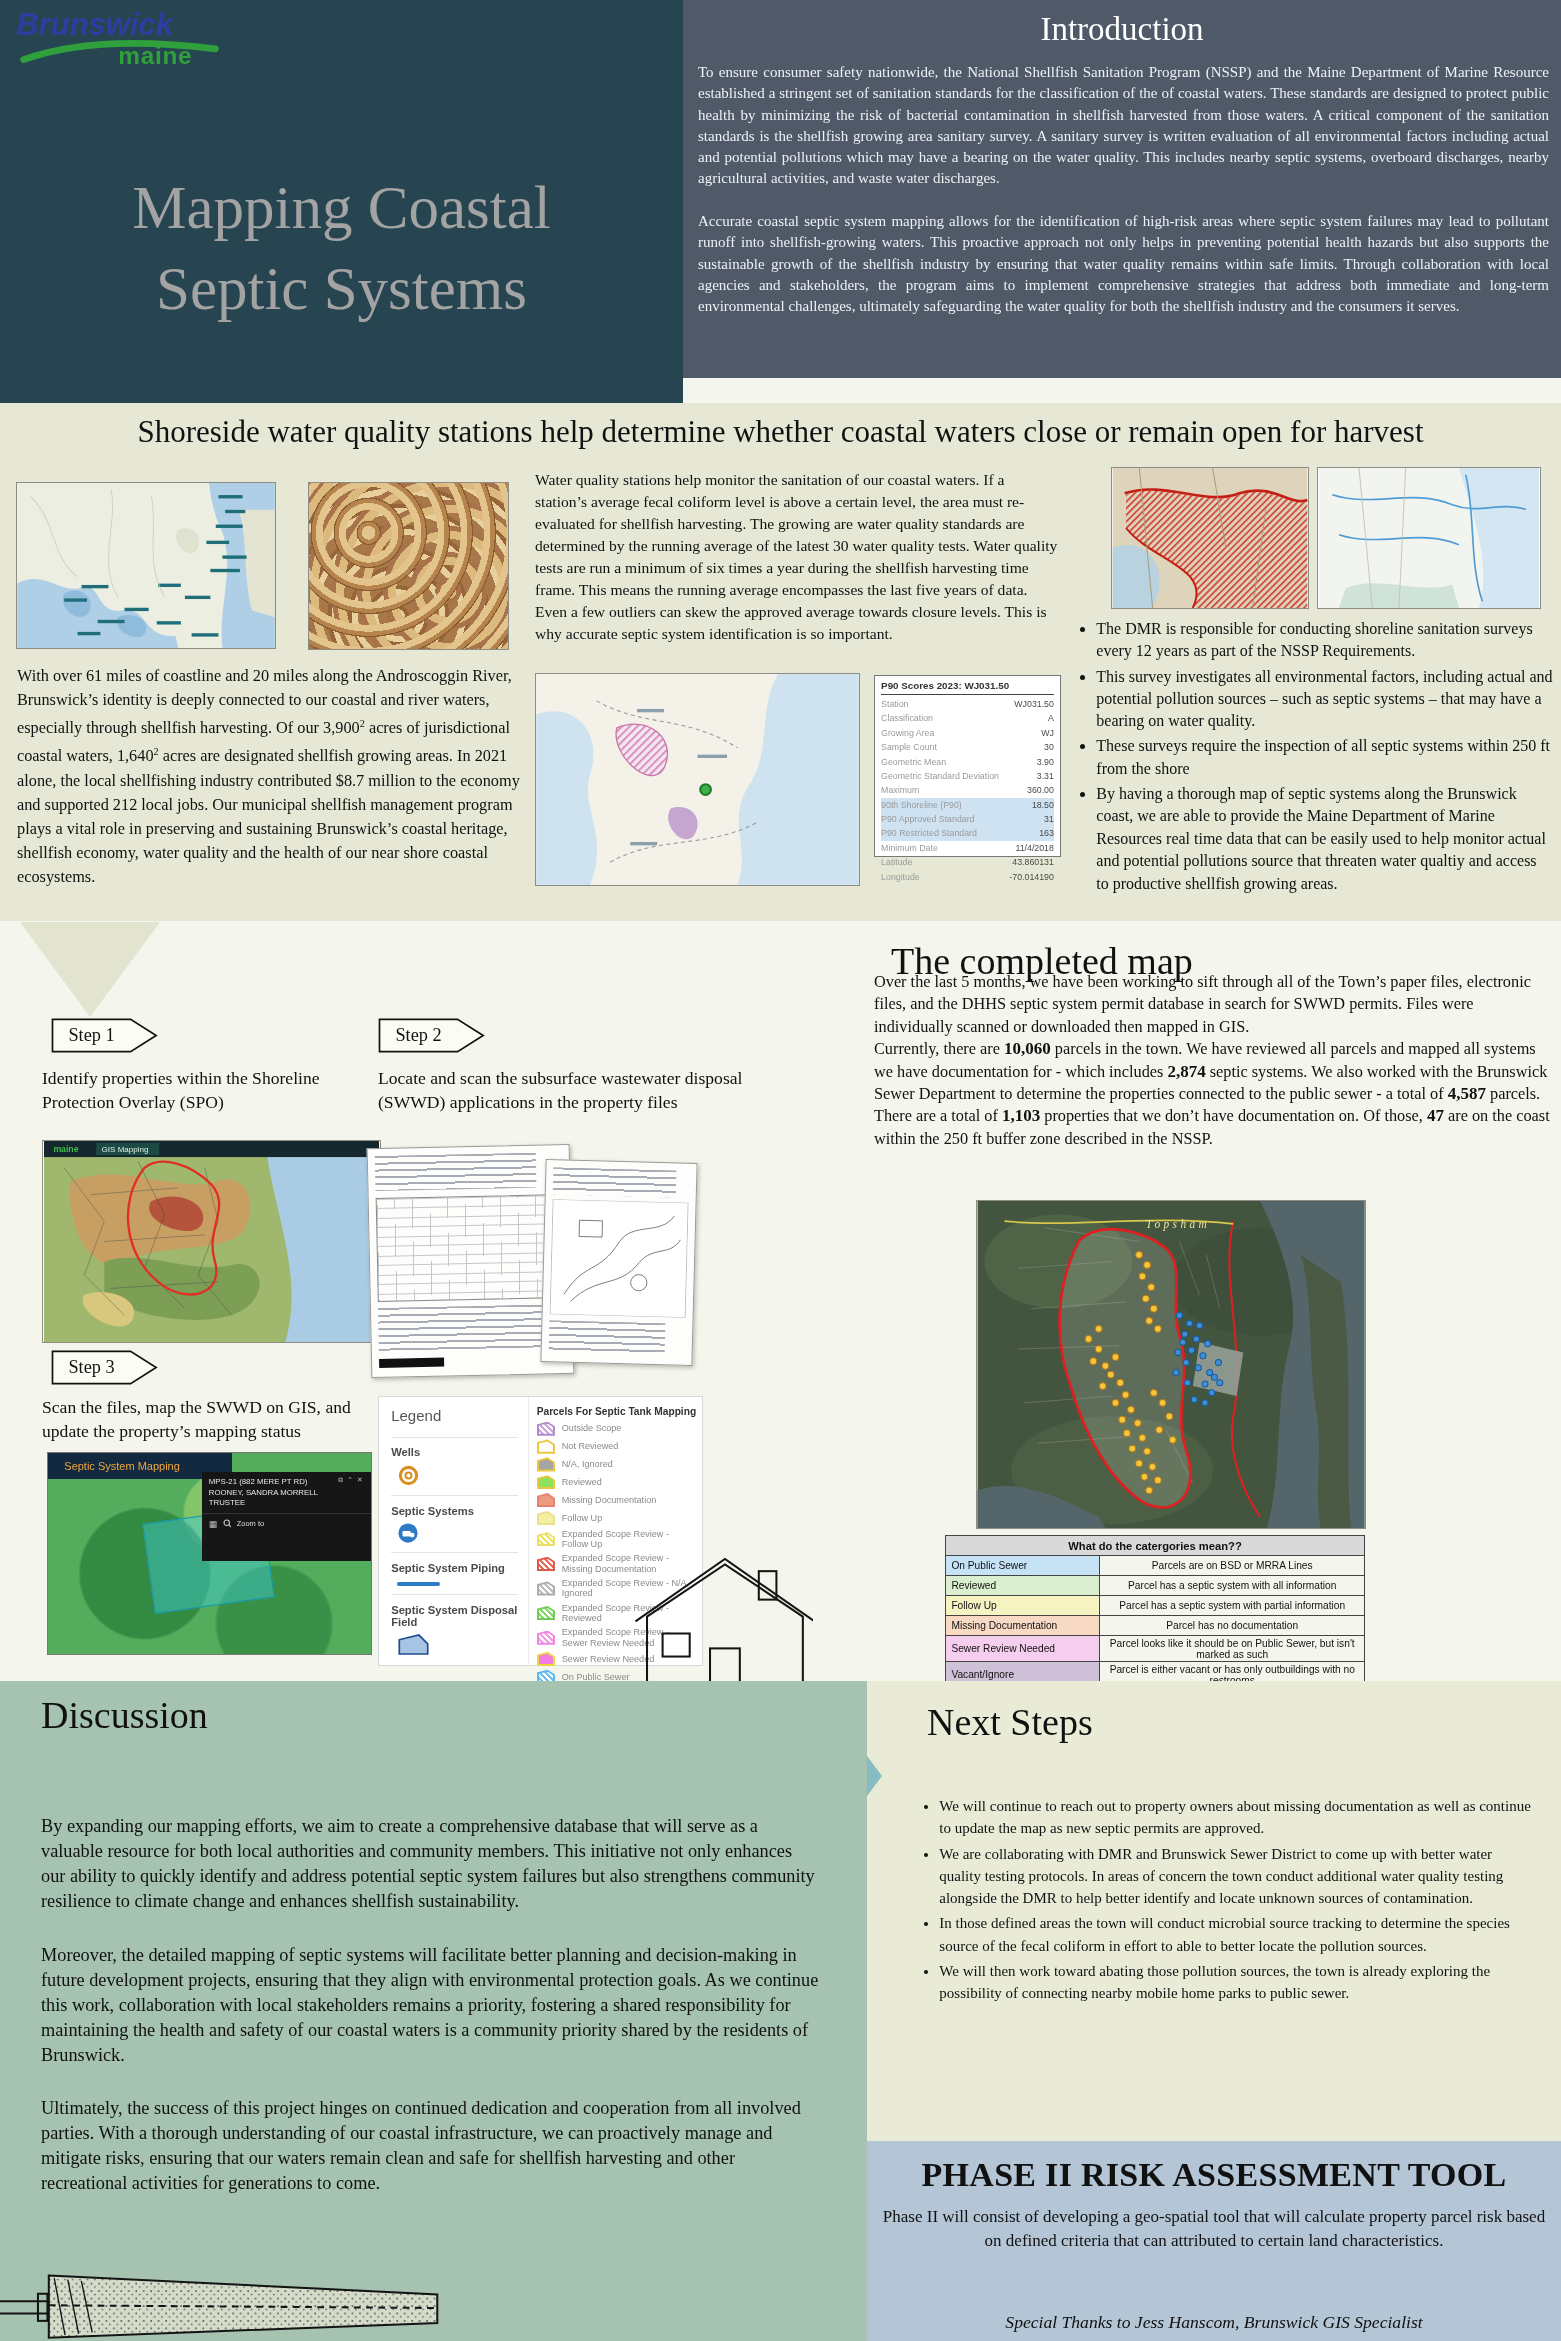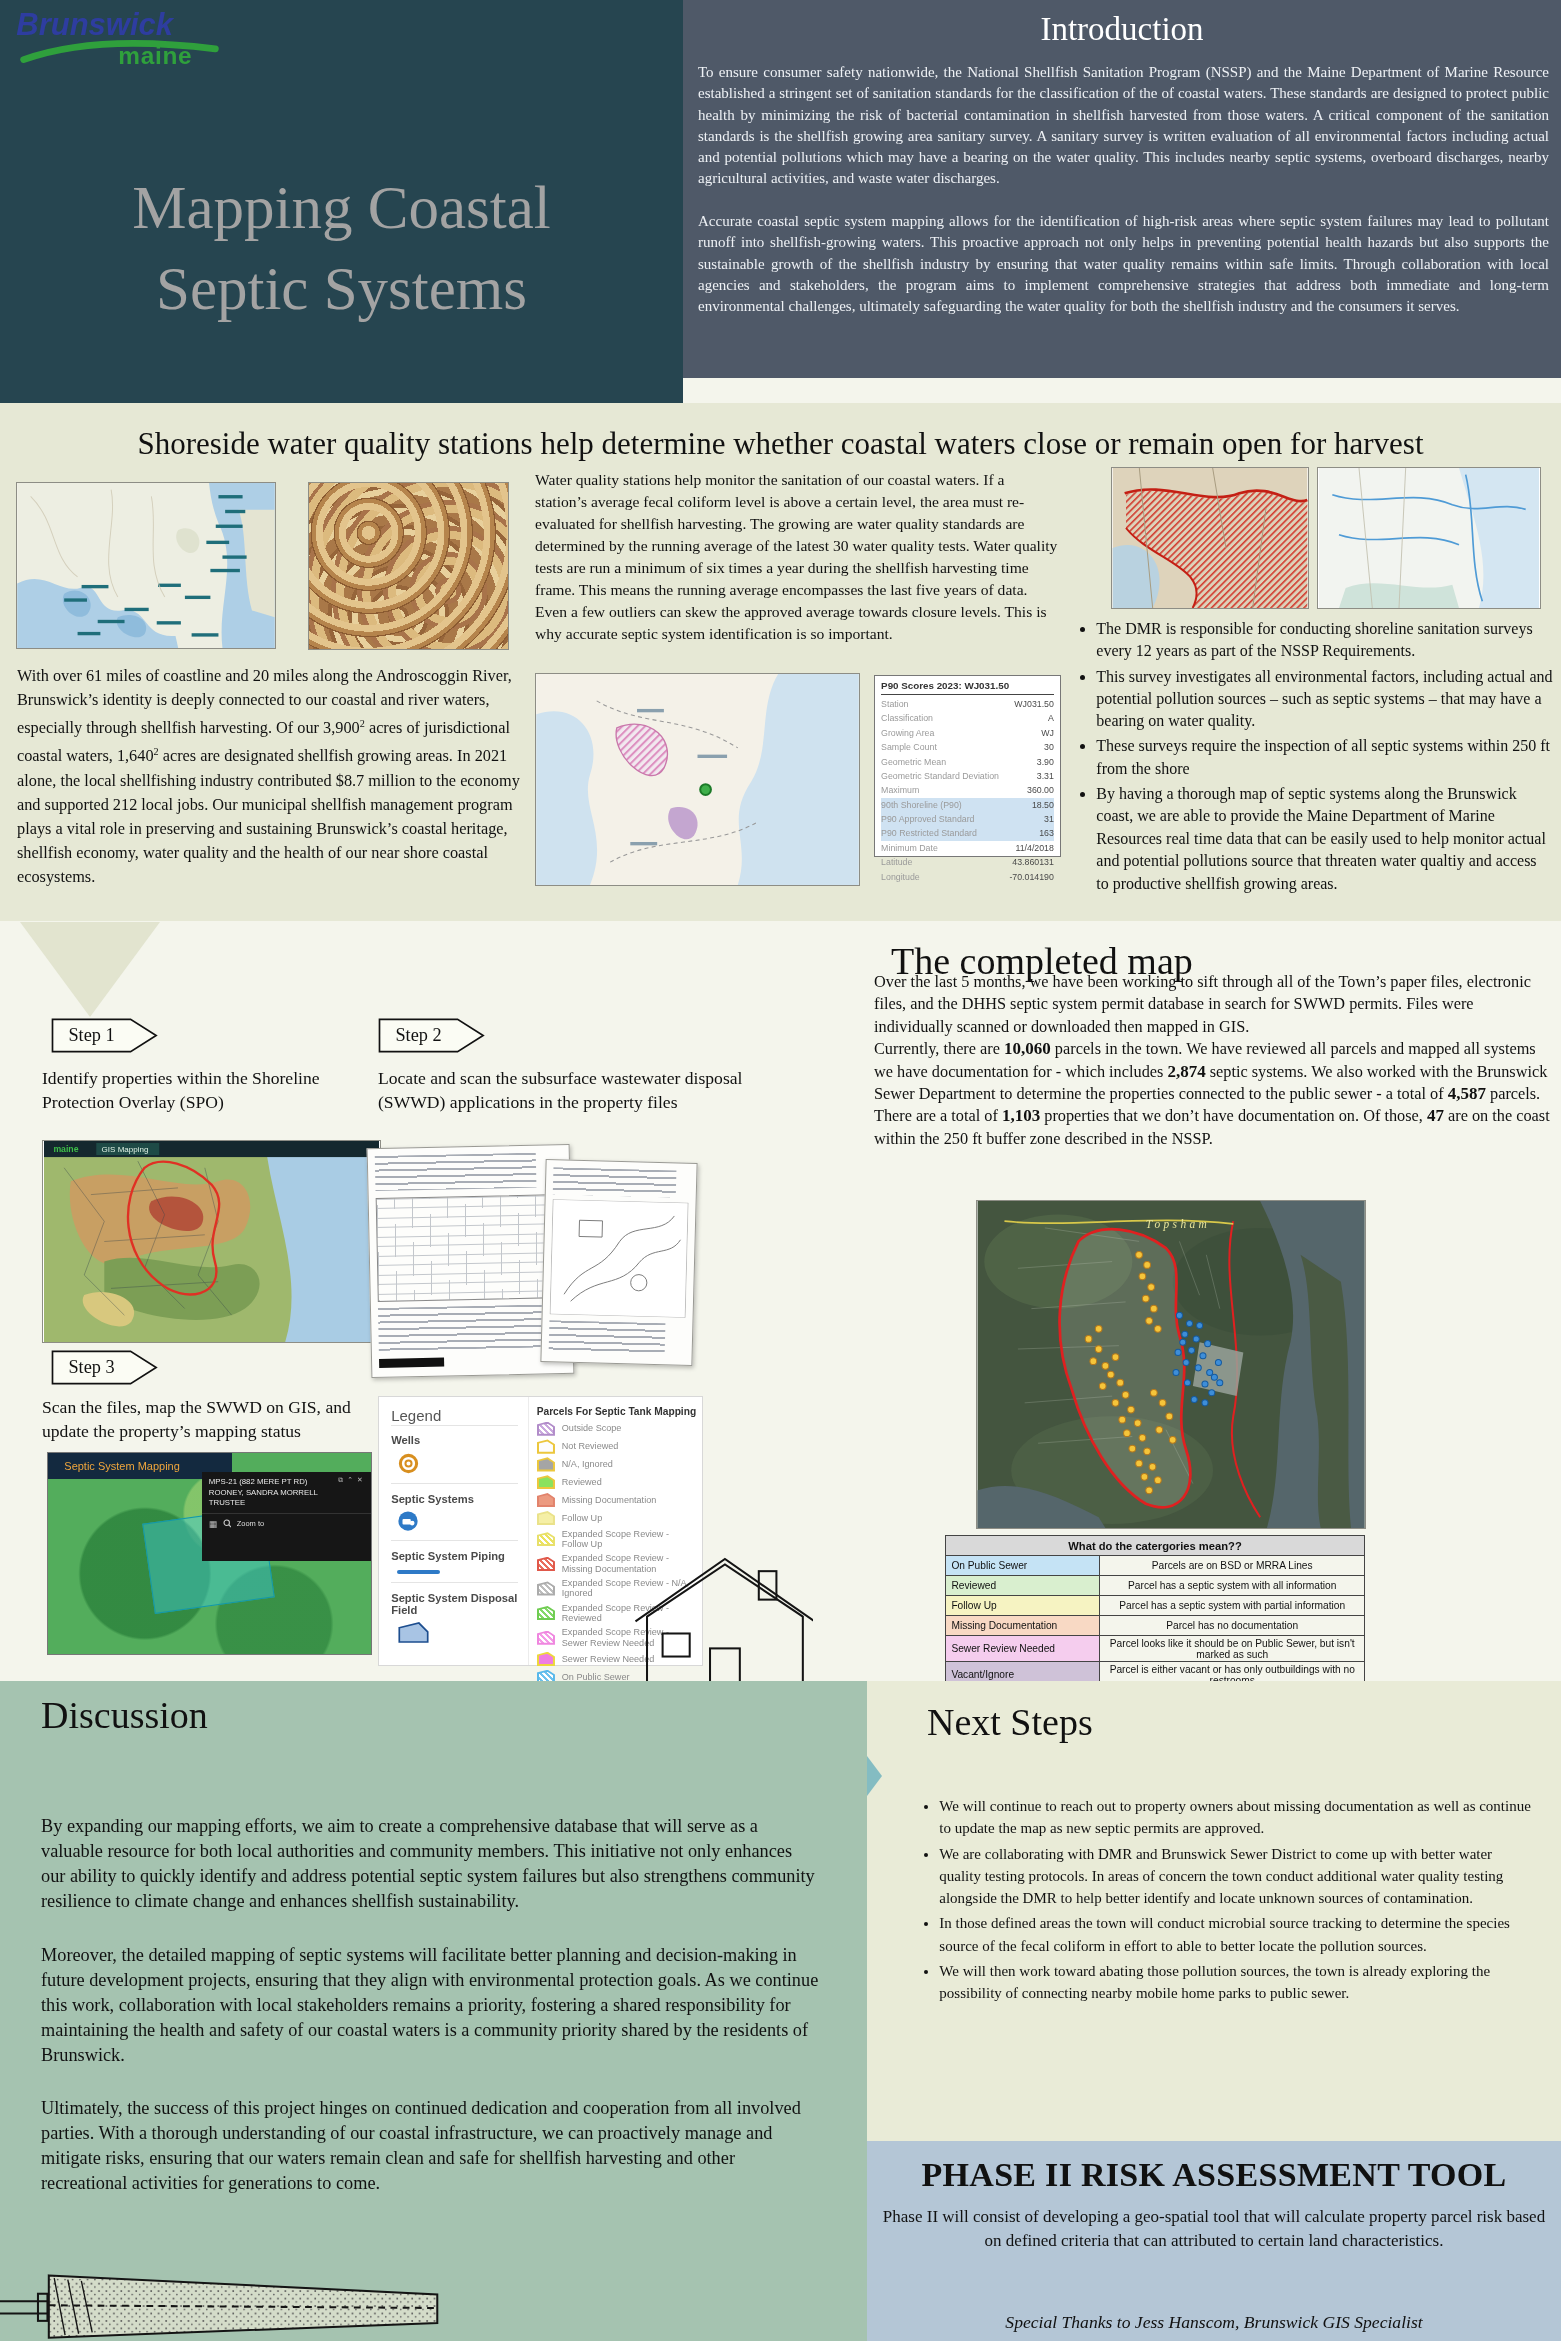--- a/index.html
+++ b/index.html
@@ -52,21 +52,21 @@
   .doc .bars{background:repeating-linear-gradient(180deg,#a8adb5 0 2px,rgba(0,0,0,0) 2px 6.8px)}
   .doc .grid{border:0.7px solid #888;background:
       repeating-linear-gradient(180deg,#c3c7cc 0 0.7px,rgba(0,0,0,0) 0.7px 9.5px),
       repeating-linear-gradient(90deg,#c3c7cc 0 0.7px,rgba(0,0,0,0) 0.7px 17.6px)}
   .redact{background:#111}
 
   
   .legend{left:378px;top:474px;width:325px;height:270px;background:#fff;border:0.7px solid #d8d8d8;box-sizing:border-box;display:flex;font-family:"Liberation Sans","DejaVu Sans",sans-serif}
   .leg-left{width:46%;padding:9.5px 0 0 12.2px;box-sizing:border-box}
   .leg-right{width:54%;border-left:0.7px solid #ececec;padding:6.8px 5.4px 0 8.1px;box-sizing:border-box}
-  .leg-title{font-size:15px;color:#555;padding-bottom:1px;border-bottom:0.7px solid #e4e4e4;margin-right:9.5px}
+  .leg-title{font-size:15px;color:#555;padding-bottom:13px;border-bottom:0.7px solid #e4e4e4;margin-right:9.5px}
   .leg-sec{font-size:11.2px;font-weight:700;color:#4a4a4a;margin-top:8.8px}
   .leg-div{border-bottom:0.7px solid #e4e4e4;margin:8.1px 9.5px 0 0}
   .pipe-swatch{width:43px;height:4.1px;background:#2e7ac7;border-radius:2px;margin:8.1px 0 1.4px 5.4px}
   .parcels-t{font-size:10.2px;font-weight:700;color:#333;margin:2.7px 0 4.1px 0}
   .pitem{display:flex;align-items:center;gap:6.8px;margin:3.7px 0}
   .pitem .lbl{font-size:9.1px;color:#8a8a8a;line-height:1.15}
   [data-sw]{position:relative;width:18.3px;height:14.2px;flex:none}
   [data-sw]::before,[data-sw]::after{content:"";position:absolute;clip-path:polygon(0 20%,60% 0,100% 34%,100% 100%,0 100%)}
   [data-sw]::before{inset:0}
   [data-sw]::after{inset:2px}
@@ -152,21 +152,21 @@
   <h1 class="abs poster-title" style="margin:0;padding:0 81px">Mapping Coastal Septic Systems</h1>
 </div>
 
 <div class="abs hdr-right">
   <h2 class="abs intro-h" style="margin:0">Introduction</h2>
   <p class="abs intro-p" style="top:62px;margin:0">To ensure consumer safety nationwide, the National Shellfish Sanitation Program (NSSP) and the Maine Department of Marine Resource established a stringent set of sanitation standards for the classification of the of coastal waters. These standards are designed to protect public health by minimizing the risk of bacterial contamination in shellfish harvested from those waters. A critical component of the sanitation standards is the shellfish growing area sanitary survey.  A sanitary survey is written evaluation of all environmental factors including actual and potential pollutions which may have a bearing on the water quality. This includes nearby septic systems, overboard discharges, nearby agricultural activities, and waste water discharges.</p>
   <p class="abs intro-p" style="top:211px;margin:0">Accurate coastal septic system mapping allows for the identification of high-risk areas where septic system failures may lead to pollutant runoff into shellfish-growing waters. This proactive approach not only helps in preventing potential health hazards but also supports the sustainable growth of the shellfish industry by ensuring that water quality remains within safe limits. Through collaboration with local agencies and stakeholders, the program aims to implement comprehensive strategies that address both immediate and long-term environmental challenges, ultimately safeguarding the water quality for both the shellfish industry and the consumers it serves.</p>
 </div>
 
 <div class="abs band-a">
-  <h2 class="abs band-a-h" style="margin:12px">Shoreside water quality stations help determine whether coastal waters close or remain open for harvest</h2>
+  <h2 class="abs band-a-h" style="margin:0">Shoreside water quality stations help determine whether coastal waters close or remain open for harvest</h2>
 
   <svg class="abs img-frame" style="left:16.3px;top:79px" width="260" height="167" viewBox="0 0 384 246">
     <rect width="384" height="246" fill="#edeee2"></rect>
     <path d="M0,150 C40,128 64,166 95,156 C126,146 116,196 156,190 C196,184 186,232 236,228 L240,246 L0,246 Z" fill="#aecfe6"></path>
     <path d="M286,0 L384,0 L384,246 L306,246 C298,180 330,120 300,60 C292,40 288,20 286,0 Z" fill="#aecfe6"></path>
     <path d="M330,40 C344,80 336,140 350,190 L384,200 L384,40 Z" fill="#e4e4d2"></path>
     <path d="M70,165 C95,150 120,175 105,195 C90,210 60,185 70,165 Z" fill="#8fbcdc"></path>
     <path d="M150,200 C175,190 200,205 190,225 C178,240 140,218 150,200 Z" fill="#8fbcdc"></path>
     <path d="M240,70 C260,60 280,80 268,100 C255,115 228,88 240,70 Z" fill="#dfe2cf"></path>
     <g fill="#1f6e7a">

